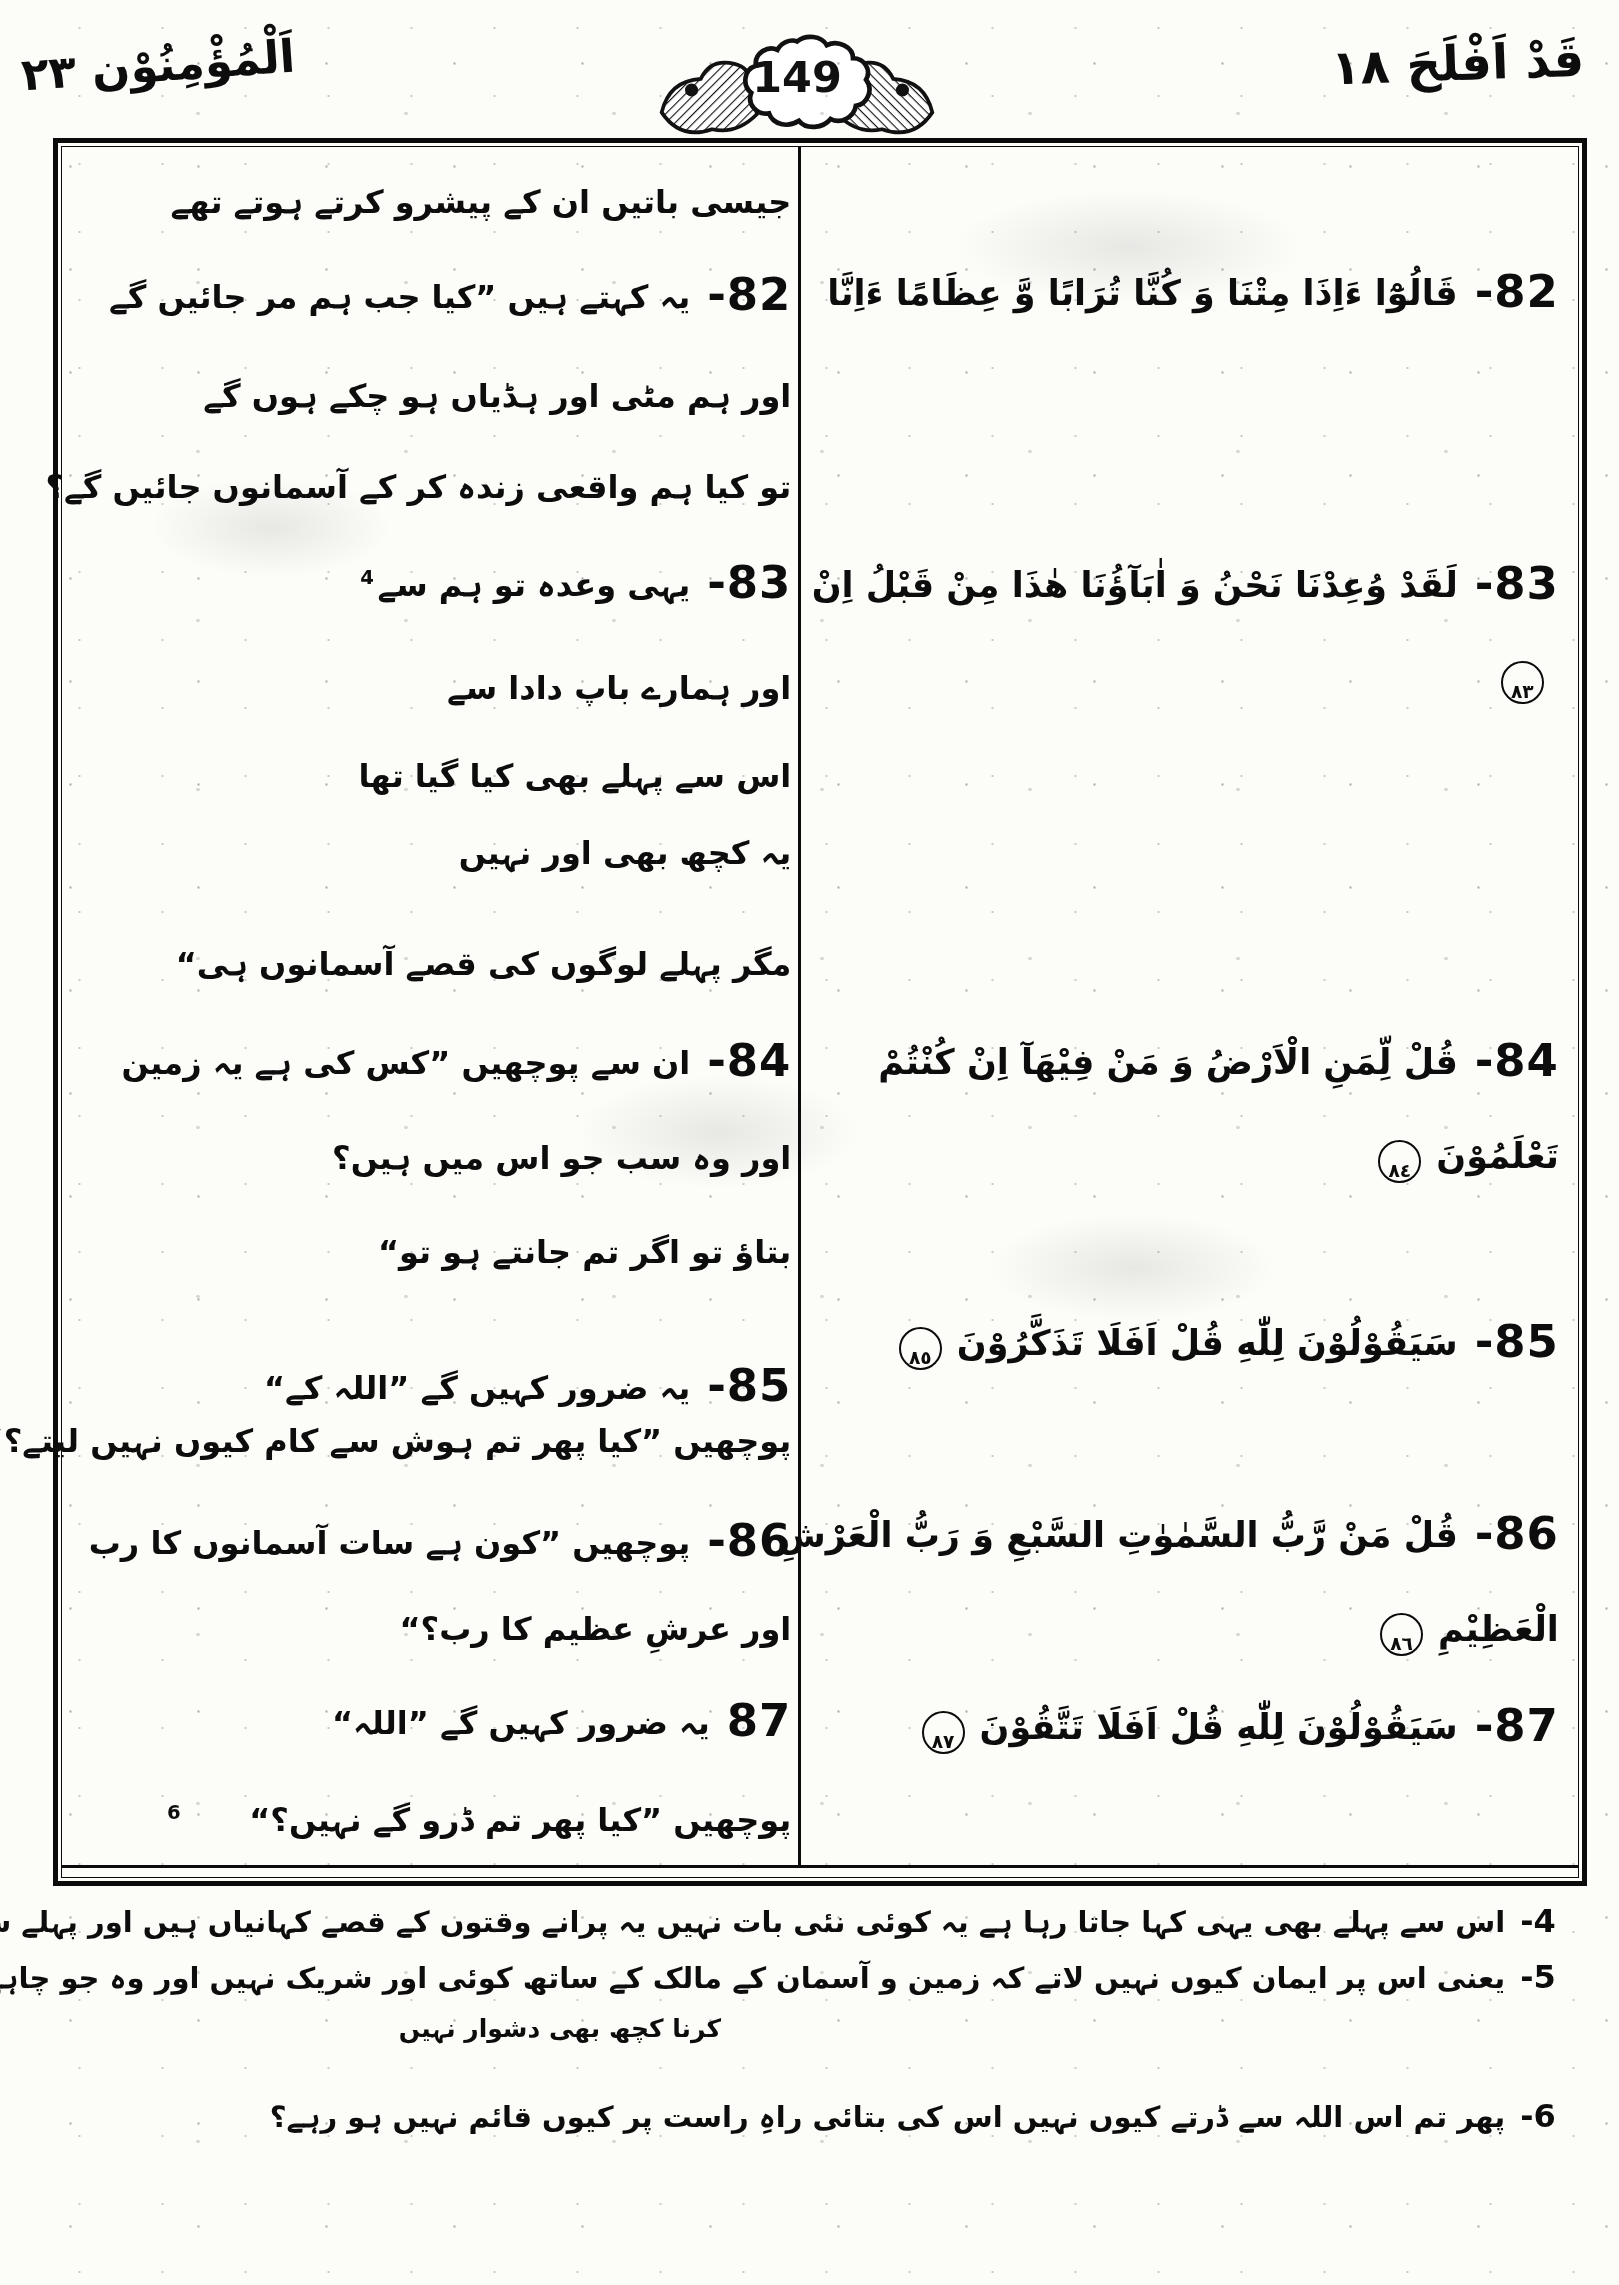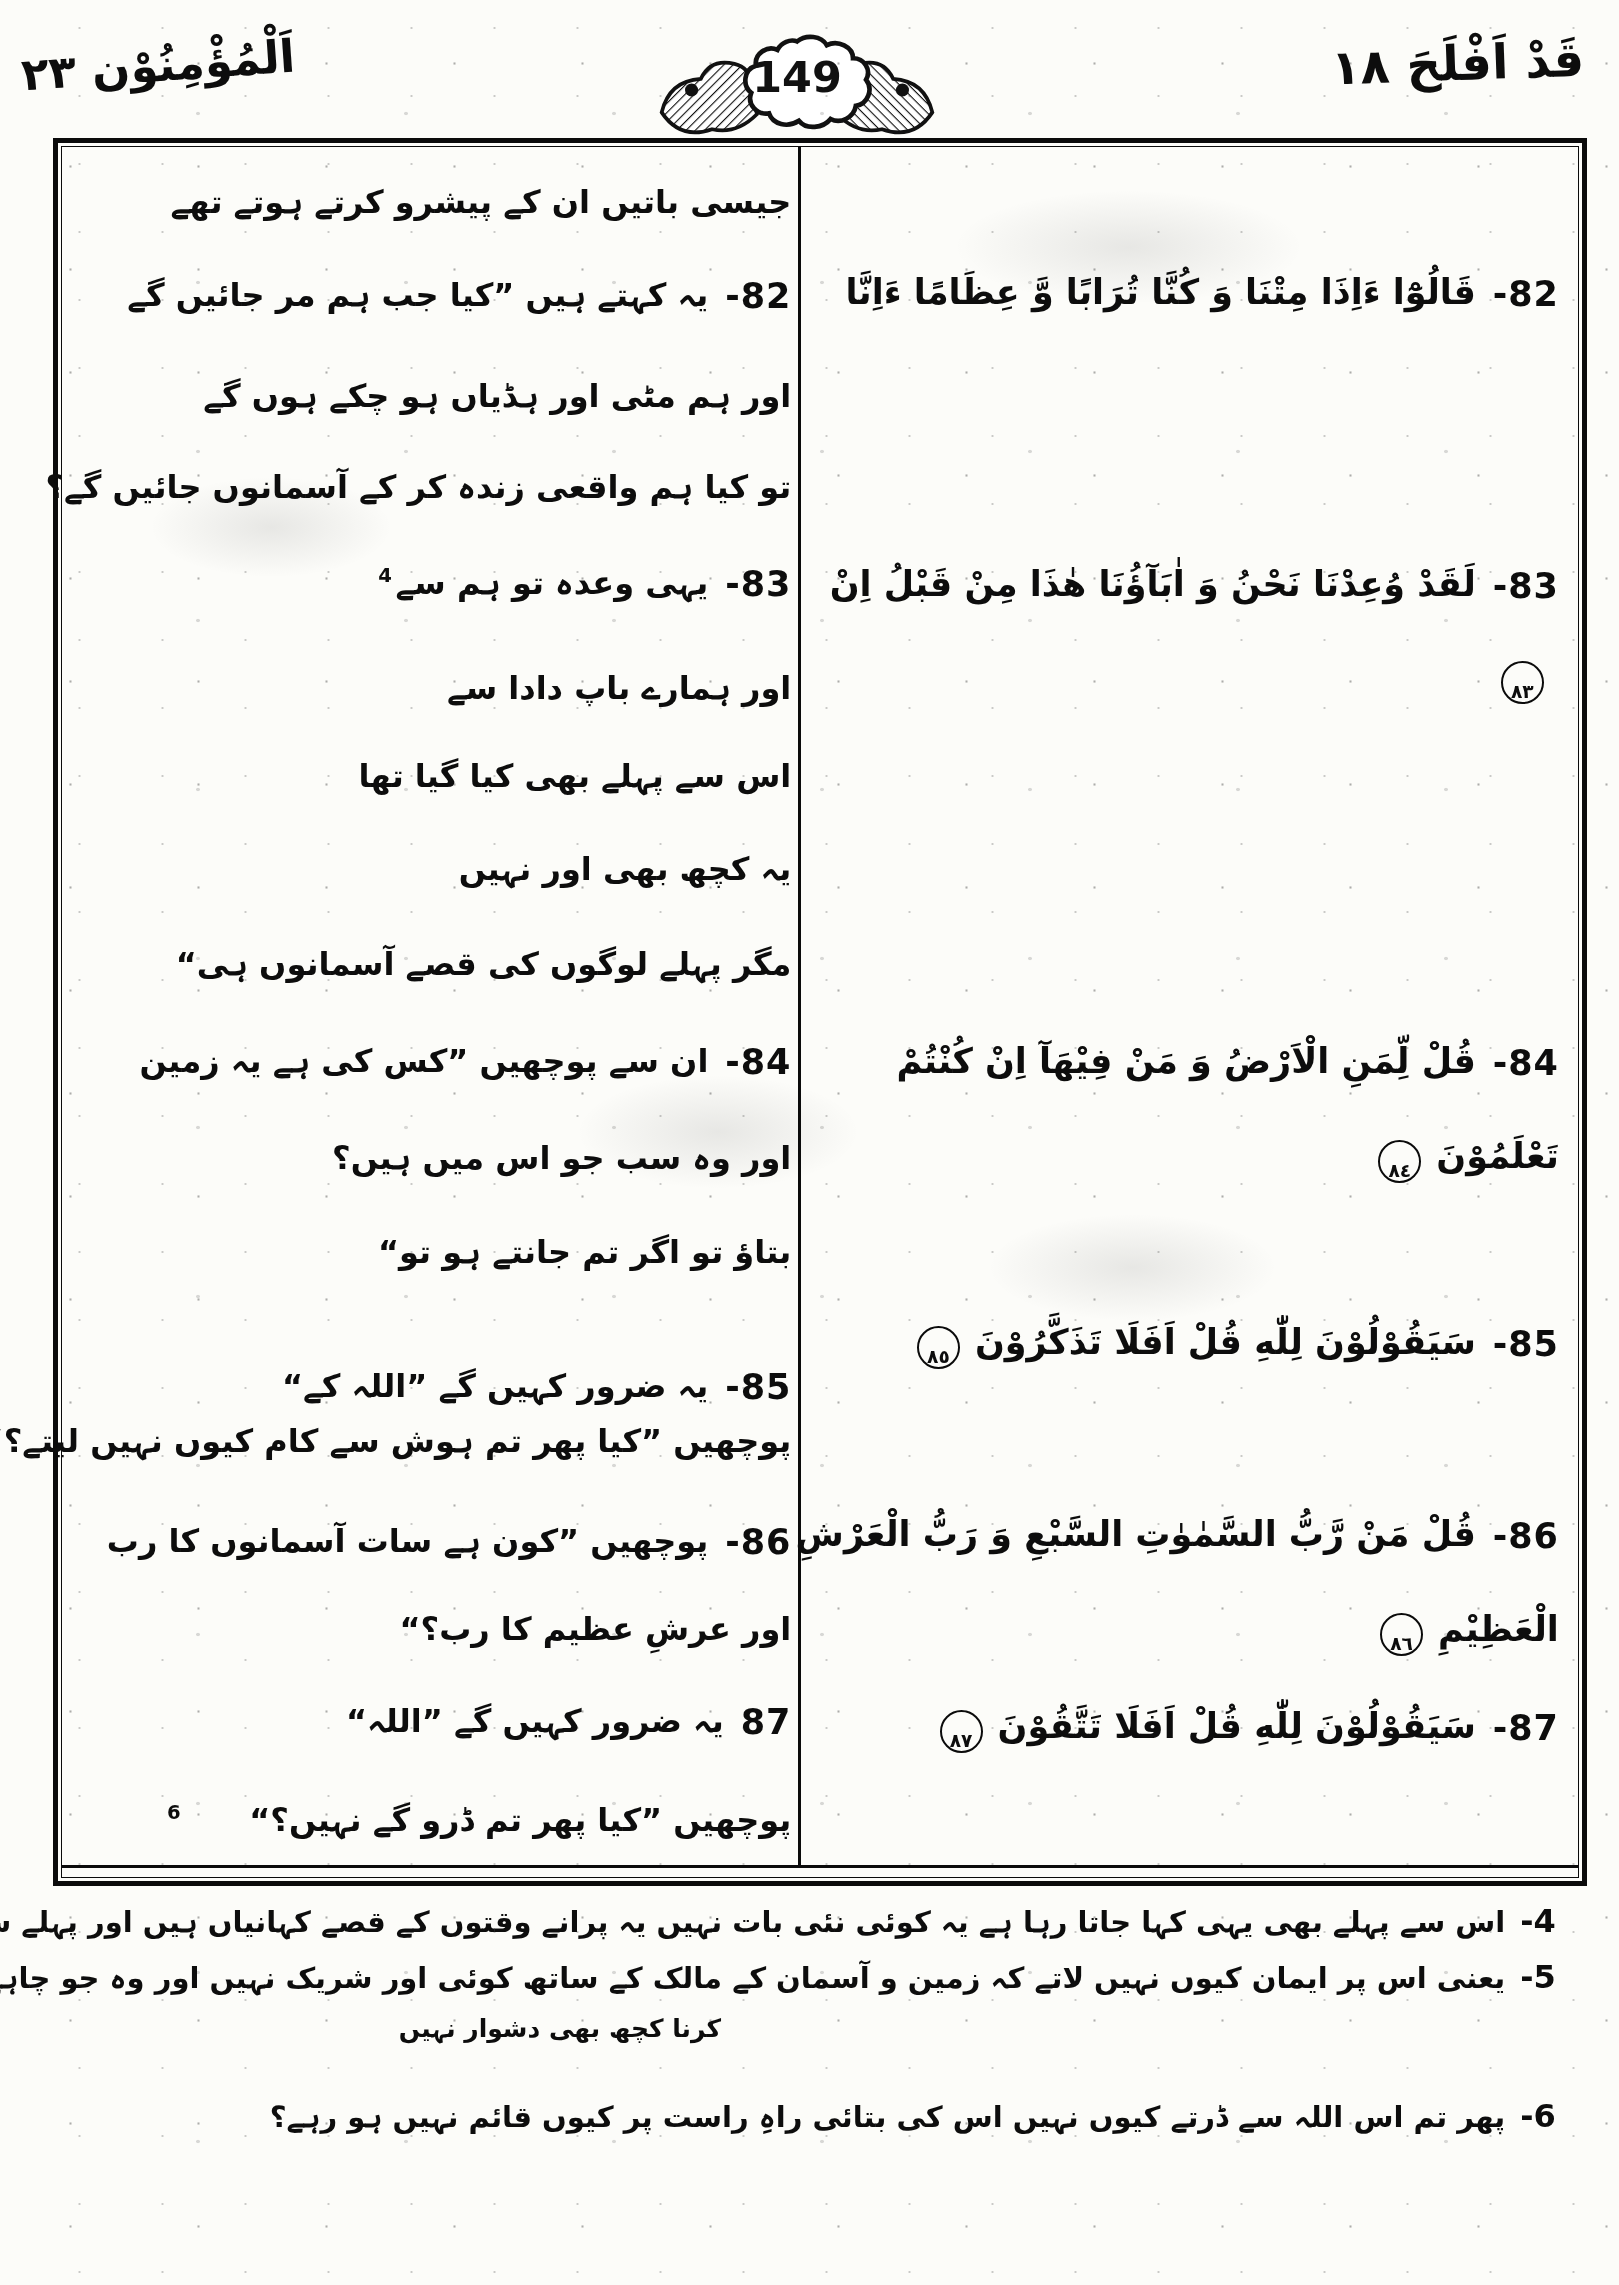--- a/index.html
+++ b/index.html
@@ -33,21 +33,21 @@
   .frame-inner{position:absolute;inset:2.8px;border:1.9px solid #0b0b0b;}
   .content{position:absolute;inset:0;}
   .divider{position:absolute;left:736px;top:0;width:2.8px;height:1718px;background:#0b0b0b;}
   .hsep{position:absolute;left:0;top:1718px;width:100%;height:3.7px;background:#0b0b0b;
     box-shadow:0 -4.7px 0 -2.8px #0b0b0b;}
   
   .ur{position:absolute;left:7.5px;width:722px;direction:rtl;text-align:right;
     font-weight:bold;font-size:32px;line-height:54px;white-space:nowrap;}
   .ur.cont{padding-left:0;}
   .ur.cont > span{margin-left:65px;}
-  .vnum{display:inline-block;direction:ltr;font-size:35px;margin-left:17px;
+  .vnum{display:inline-block;direction:ltr;font-size:45px;margin-left:17px;
     letter-spacing:0.9px;vertical-align:-1.9px;}
   sup.ref{font-size:19.6px;vertical-align:super;line-height:0;margin:0 3.7px;}
   
   .ar{position:absolute;left:746px;width:751px;direction:rtl;text-align:right;
     font-weight:bold;font-size:35px;line-height:62px;white-space:nowrap;} 
   .marker{display:inline-flex;width:43px;height:43px;border:2.8px solid #0b0b0b;
     border-radius:50%;align-items:flex-end;justify-content:center;
     font-size:18.6px;font-weight:bold;margin:0 15px;vertical-align:-9.3px;
     line-height:1;box-sizing:border-box;}
   
@@ -101,21 +101,21 @@
     <div class="hsep"></div>
 
     <div>
       <div class="ur cont" style="top:28px"><span>جیسی باتیں ان کے پیشرو کرتے ہوتے تھے</span></div>
       <div class="ur num" style="top:121px"><span class="vnum">-82</span><span>یہ کہتے ہیں ”کیا جب ہم مر جائیں گے</span></div>
       <div class="ur cont" style="top:222px"><span>اور ہم مٹی اور ہڈیاں ہو چکے ہوں گے</span></div>
       <div class="ur cont" style="top:313px"><span>تو کیا ہم واقعی زندہ کر کے آسمانوں جائیں گے؟</span></div>
       <div class="ur num" style="top:409px"><span class="vnum">-83</span><span>یہی وعدہ تو ہم سے</span><sup class="ref">4</sup></div>
       <div class="ur cont" style="top:514px"><span>اور ہمارے باپ دادا سے</span></div>
       <div class="ur cont" style="top:602px"><span>اس سے پہلے بھی کیا گیا تھا</span></div>
-      <div class="ur cont" style="top:695px"><span>یہ کچھ بھی اور نہیں</span></div>
+      <div class="ur cont" style="top:679px"><span>یہ کچھ بھی اور نہیں</span></div>
       <div class="ur cont" style="top:790px"><span>مگر پہلے لوگوں کی قصے آسمانوں ہی“</span></div>
       <div class="ur num" style="top:887px"><span class="vnum">-84</span><span>ان سے پوچھیں ”کس کی ہے یہ زمین</span></div>
       <div class="ur cont" style="top:984px"><span>اور وہ سب جو اس میں ہیں؟</span></div>
       <div class="ur cont" style="top:1078px"><span>بتاؤ تو اگر تم جانتے ہو تو“</span></div>
       <div class="ur num" style="top:1212px"><span class="vnum">-85</span><span>یہ ضرور کہیں گے ”اللہ کے“</span></div>
       <div class="ur cont" style="top:1267px"><span>پوچھیں ”کیا پھر تم ہوش سے کام کیوں نہیں لیتے؟“</span></div>
       <div class="ur num" style="top:1367px"><span class="vnum">-86</span><span>پوچھیں ”کون ہے سات آسمانوں کا رب</span></div>
       <div class="ur cont" style="top:1455px"><span>اور عرشِ عظیم کا رب؟“</span></div>
       <div class="ur num" style="top:1547px"><span class="vnum">87</span><span>یہ ضرور کہیں گے ”اللہ“</span></div>
       <div class="ur cont" style="top:1646px"><span>پوچھیں ”کیا پھر تم ڈرو گے نہیں؟“</span><sup class="ref">6</sup></div>

